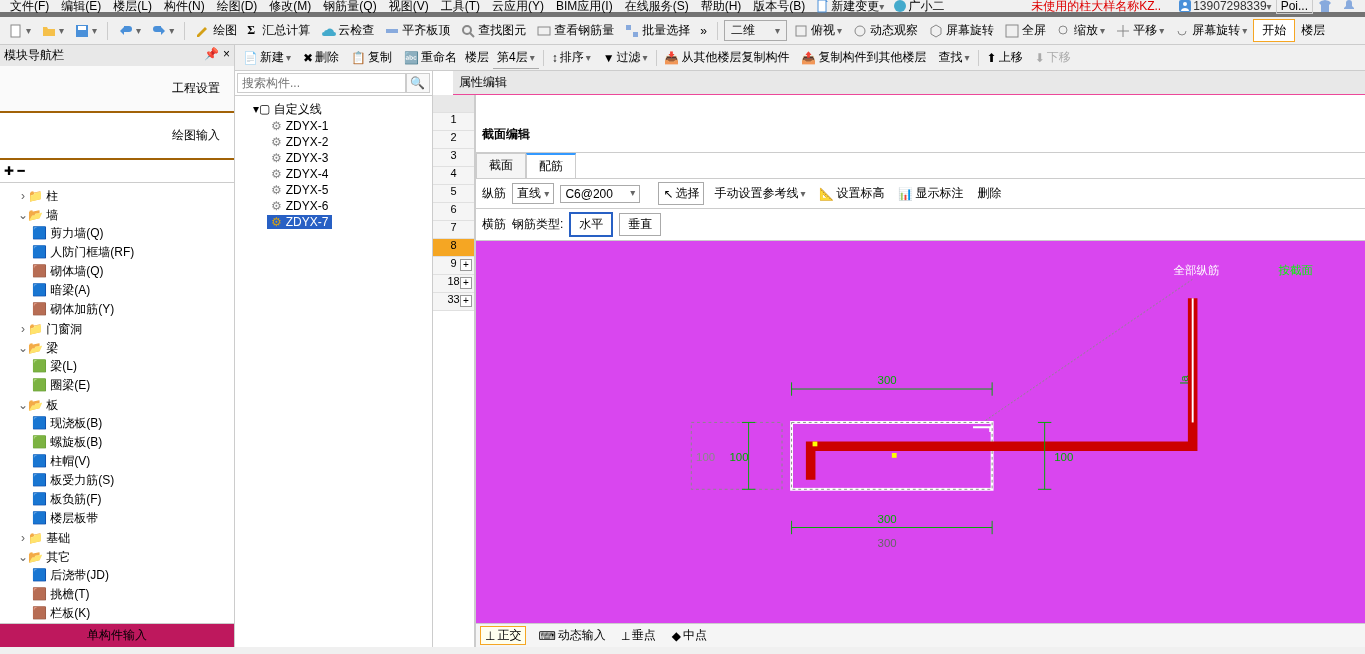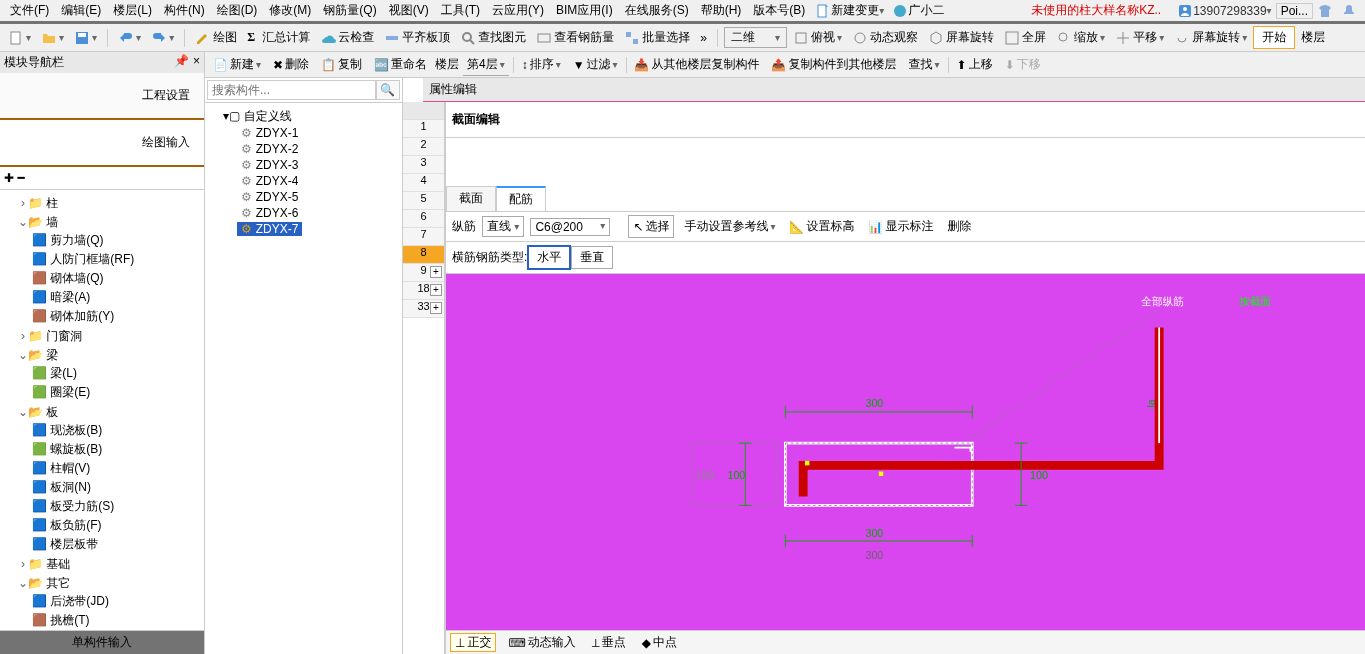--- a/index.html
+++ b/index.html
@@ -1,30 +1,30 @@
 <!DOCTYPE html>
 <html><head>
 <meta charset="utf-8">
 <style>
 * { box-sizing: border-box; margin: 0; padding: 0; font-family: "Microsoft YaHei", SimSun, sans-serif; font-size: 12px; }
 body { background: #f0f0f0; width: 1365px; height: 654px; overflow: hidden; }
-.menubar { display: flex; height: 24px; background: #f0f0f0; border-bottom: 3px solid #737373; align-items: center; padding: 0 4px; }
+.menubar { display: flex; height: 17px; background: #f0f0f0; border-bottom: 5px solid #737373; align-items: center; padding: 0 4px; }
 .menubar .menu-item { padding: 0 6px; cursor: pointer; }
 .menubar .spacer { flex: 1; }
 .menubar .btn { display: inline-flex; align-items: center; padding: 0 4px; cursor: pointer; }
 .menubar .warn { color: #d00; }
 .menubar .user { color: #333; }
 .icon { width: 16px; height: 16px; display: inline-block; }
 .toolbar1 { display: flex; height: 28px; align-items: center; background: #f0f0f0; border-bottom: 1px solid #ccc; padding: 0 4px; gap: 2px; }
 .toolbar1 .sep { width: 1px; height: 18px; background: #ccc; margin: 0 4px; }
 .tbtn { display: inline-flex; align-items: center; padding: 2px 4px; cursor: pointer; gap: 2px; }
 .dd { font-size: 10px; color: #666; }
 .highlight-btn { border: 1px solid #f5a623; background: #fff; padding: 2px 8px; }
 .main { display: flex; height: calc(100% - 52px); }
-.left-panel { width: 205px; background: #fff; border-right: 1px solid #ccc; display: flex; flex-direction: column; }
+.left-panel { width: 235px; background: #fff; border-right: 1px solid #ccc; display: flex; flex-direction: column; }
 .panel-title { background: #e8e8e8; padding: 2px 4px; font-size: 11px; display:flex; justify-content:space-between; }
 .panel-section { text-align: right; padding: 14px; border-bottom: 2px solid #a16207; background:#fafafa; cursor:pointer;}
 .panel-section.active { background:#fff; }
 .tool-icons { padding: 4px; border-bottom:1px solid #ccc; }
 .tree { flex: 1; overflow: auto; padding: 4px; }
 .tree ul { list-style: none; padding-left: 14px; }
 .tree li { padding: 1px 0; white-space: nowrap; }
 .tree .tog { display:inline-block; width:10px; text-align:center; color:#666; cursor:pointer; }
 .tree .folder { color:#d4a017; }
 .mid-panel { width: 198px; background: #fff; border-right: 1px solid #ccc; display:flex; flex-direction:column; }
@@ -42,36 +42,36 @@
 .right-toolbar { display:flex; align-items:center; height:26px; border-bottom:1px solid #ccc; padding:0 4px; gap:4px; flex-wrap:nowrap; overflow:hidden; }
 .right-toolbar .sep { width:1px; height:16px; background:#ccc; }
 .prop-title { background:#e8e8e8; padding:3px 6px; border-bottom:1px solid #ec4899;margin-left:20px; }
 .grid-row { display:flex; }
 .grid-left { width:42px; border-right:1px solid #ccc; }
 .grid-left .cell { height:18px; text-align:center; border-bottom:1px solid #e0e0e0; font-size:11px; background:#f5f5f5; position:relative; }
 .grid-left .cell.hdr { background:#e8e8e8; }
 .grid-left .cell.hl { background:#f5a623; }
 .grid-left .plus { position:absolute; right:2px; top:2px; width:12px; height:12px; border:1px solid #999; font-size:10px; line-height:10px; text-align:center; background:#fff; cursor:pointer; }
 .section-edit { flex:1; display:flex; flex-direction:column; border-left:1px solid #ccc; }
-.section-title { padding:9px 6px; border-bottom:1px solid #ccc; font-weight:bold; }
+.section-title { padding:9px 6px; border-bottom:1px solid #ccc; font-weight:bold;margin-top:22px; }
 .tabs { display:flex; border-bottom:1px solid #ccc; }
-.tab { padding:3px 12px; border:1px solid #ccc; border-bottom:none; cursor:pointer; background:#f5f5f5;margin-top:48px; }
+.tab { padding:3px 12px; border:1px solid #ccc; border-bottom:none; cursor:pointer; background:#f5f5f5; }
 .tab.active { background:#fff; border-top:2px solid #3399ff; }
 .se-toolbar { display:flex; align-items:center; padding:3px 6px; gap:6px; border-bottom:1px solid #ccc; }
 .se-toolbar select, .se-toolbar .combo { border:1px solid #aaa; padding:1px 4px; }
 .se-toolbar .lbl { }
-.se-toolbar2 { display:flex; align-items:center; padding:3px 6px; border-bottom:1px solid #ccc; }
+.se-toolbar2 { display:flex; align-items:center; padding:3px 6px; gap:6px; border-bottom:1px solid #ccc; }
 .type-btn { border:1px solid #aaa; padding:2px 8px; cursor:pointer; }
 .type-btn.active { border:2px solid #2860c4; }
 .canvas-area { flex:1; position:relative; background:#d946ef; overflow:hidden; }
 .canvas-svg { width:100%; height:100%; }
 .bottom-bar { display:flex; align-items:center; height:24px; border-top:1px solid #ccc; padding:0 4px; gap:8px; background:#f5f5f5; }
 .bottom-bar .bitm { display:inline-flex; align-items:center; gap:2px; cursor:pointer; padding:0 4px; }
 .bottom-bar .bitm.active { border:1px solid #f5a623; background:#ffe; }
-.bottom-panel { text-align:center; padding:3px; border-top:1px solid #ccc; background:#737373; }
+.bottom-panel { text-align:center; padding:3px; border-top:1px solid #ccc; background:#be185d; }
 </style>
 </head>
 <body>
 
 <div class="menubar">
   <span class="menu-item">文件(F)</span>
   <span class="menu-item">编辑(E)</span>
   <span class="menu-item">楼层(L)</span>
   <span class="menu-item">构件(N)</span>
   <span class="menu-item">绘图(D)</span>
@@ -281,21 +281,20 @@
           <ul>
             <li><span>🟩 <span>梁(L)</span></span></li>
             <li><span>🟩 <span>圈梁(E)</span></span></li>
           </ul>
         </li>
         <li><span class="tog">⌄</span><span class="folder">📂</span> <span>板</span>
           <ul>
             <li><span>🟦 <span>现浇板(B)</span></span></li>
             <li><span>🟩 <span>螺旋板(B)</span></span></li>
             <li><span>🟦 <span>柱帽(V)</span></span></li>
-            <li><span>🟦 <span>板洞(N)</span></span></li>
             <li><span>🟦 <span>板受力筋(S)</span></span></li>
             <li><span>🟦 <span>板负筋(F)</span></span></li>
             <li><span>🟦 <span>楼层板带</span></span></li>
           </ul>
         </li>
         <li><span class="tog">›</span><span class="folder">📁</span> <span>基础</span></li>
         <li><span class="tog">⌄</span><span class="folder">📂</span> <span>其它</span>
           <ul>
             <li><span>🟦 <span>后浇带(JD)</span></span></li>
             <li><span>🟫 <span>挑檐(T)</span></span></li>

